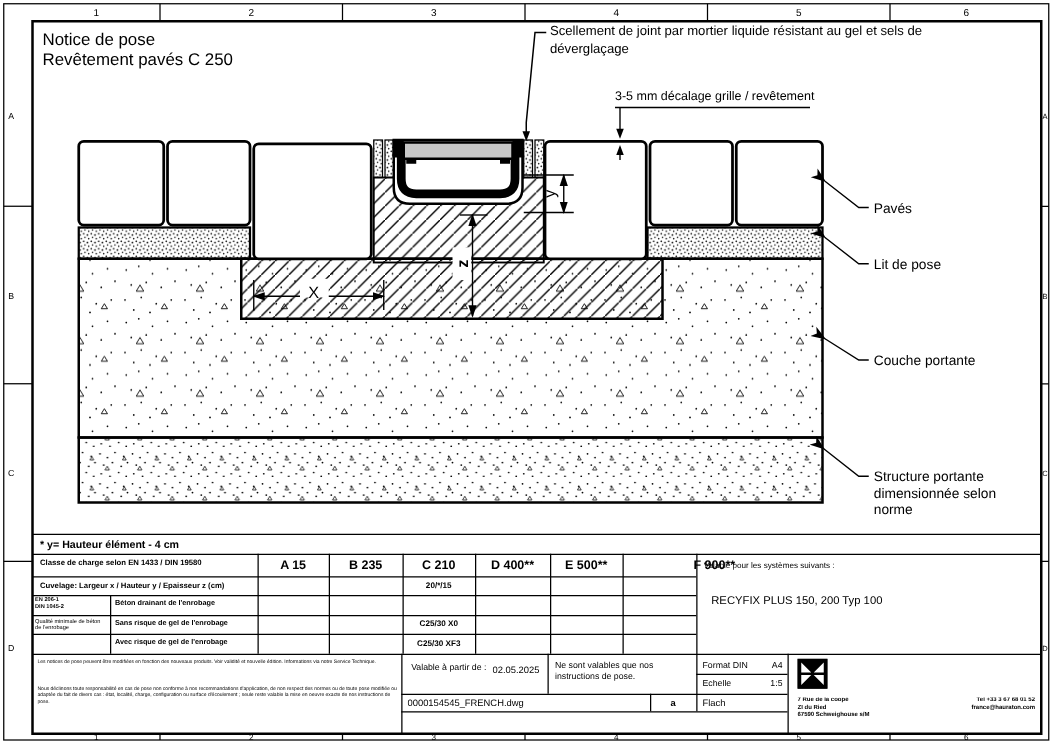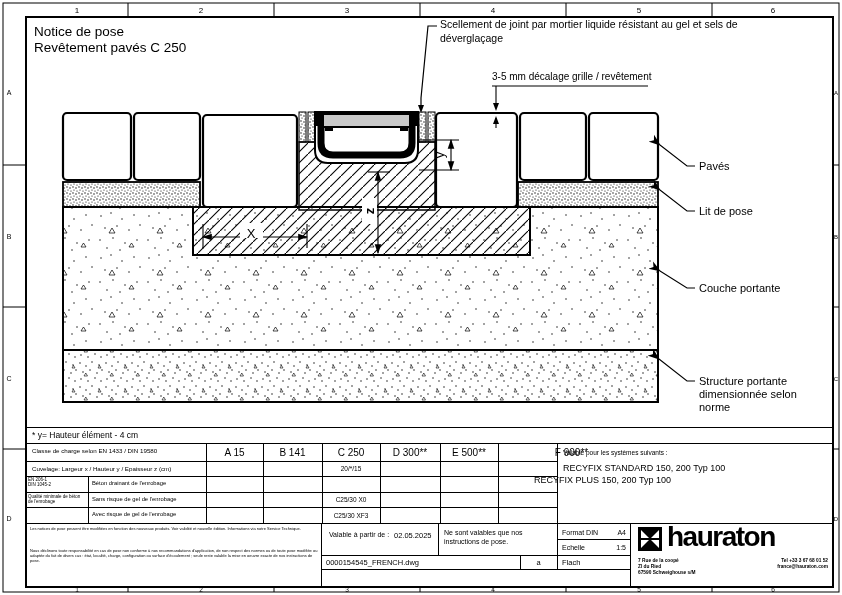--- a/index.html
+++ b/index.html
@@ -5,22 +5,22 @@
   html,body{margin:0;padding:0;background:#fff;}
   #sheet{position:relative;width:842px;height:595px;background:#fff;overflow:hidden;
          font-family:"Liberation Sans",sans-serif;color:#000;}
   #cad{position:absolute;left:0;top:0;}
   svg text{font-family:"Liberation Sans",sans-serif;fill:#000;}
   
   #tb{position:absolute;left:26px;top:427px;width:807px;height:160px;font-family:"Liberation Sans",sans-serif;}
   .hl,.vl{position:absolute;background:#000;}
   .hl{height:1px;} .vl{width:1px;}
   .cell{position:absolute;box-sizing:border-box;white-space:nowrap;overflow:hidden;}
-  .ctr{display:flex;align-items:center;justify-content:center;}
-  .b{font-weight:normal;}
+  .ctr{display:flex;align-items:center;justify-content:center;font-weight:bold;}
+  .b{font-weight:bold;}
   .wrap{white-space:normal;}
   .legal{font-size:4px;line-height:5px;white-space:normal;overflow:hidden;}
   .logo-ic{position:absolute;width:24px;height:24px;background:#000;}
   .logo-word{position:absolute;font-size:28px;font-weight:800;letter-spacing:-1.5px;line-height:28px;}
   .addr{font-size:4.8px;line-height:6px;font-weight:bold;white-space:normal;}
 </style>
 </head>
 <body>
 
 <div id="sheet">
@@ -247,43 +247,42 @@
   <div class="vl" style="left:494px;top:128px;height:14px;"></div>
   <div class="vl" style="left:604px;top:96px;height:64px;"></div>
   <div class="hl" style="left:531px;top:112px;width:73px;"></div>
   <div class="hl" style="left:295px;top:128px;width:309px;"></div>
   <div class="hl" style="left:295px;top:142px;width:309px;"></div>
 
   <div class="cell b" style="left:6px;top:3px;width:320px;height:12px;font-size:8.5px;">* y= Hauteur élément - 4 cm</div>
 
   <div class="cell b" style="left:6px;top:20px;width:172px;height:12px;font-size:6.2px;">Classe de charge selon EN 1433 / DIN 19580</div>
   <div class="cell ctr" style="left:180px;top:16px;width:57px;height:18px;font-size:10px;">A 15</div>
-  <div class="cell ctr" style="left:237px;top:16px;width:59px;height:18px;font-size:10px;">B 141</div>
-  <div class="cell ctr" style="left:296px;top:16px;width:58px;height:18px;font-size:10px;">C 250</div>
-  <div class="cell ctr" style="left:354px;top:16px;width:60px;height:18px;font-size:10px;">D 300**</div>
+  <div class="cell ctr" style="left:237px;top:16px;width:59px;height:18px;font-size:10px;">B 235</div>
+  <div class="cell ctr" style="left:296px;top:16px;width:58px;height:18px;font-size:10px;">C 210</div>
+  <div class="cell ctr" style="left:354px;top:16px;width:60px;height:18px;font-size:10px;">D 400**</div>
   <div class="cell ctr" style="left:414px;top:16px;width:58px;height:18px;font-size:10px;">E 500**</div>
   <div class="cell ctr" style="left:472px;top:16px;width:59px;height:18px;font-size:10px;margin-left:44px;">F 900**</div>
 
   <div class="cell b" style="left:6px;top:38px;width:172px;height:10px;font-size:6.2px;">Cuvelage: Largeur x / Hauteur y / Epaisseur z (cm)</div>
   <div class="cell ctr b" style="left:296px;top:34px;width:58px;height:15px;font-size:6.5px;">20/*/15</div>
 
   <div class="cell" style="left:2px;top:50px;width:58px;height:44px;">
     <div class="b" style="font-size:4.5px;line-height:5px;">EN 206-1</div>
     <div class="b" style="font-size:4.5px;line-height:5px;">DIN 1045-2</div>
     <div class="wrap" style="font-size:4.5px;line-height:5.4px;margin-top:7px;">Qualité minimale de béton de l'enrobage</div>
   </div>
   <div class="cell b" style="left:66px;top:53px;width:112px;height:11px;font-size:5.8px;">Béton drainant de l'enrobage</div>
   <div class="cell b" style="left:66px;top:69px;width:112px;height:11px;font-size:5.8px;">Sans risque de gel de l'enrobage</div>
   <div class="cell b" style="left:66px;top:84px;width:112px;height:11px;font-size:5.8px;">Avec risque de gel de l'enrobage</div>
   <div class="cell ctr b" style="left:296px;top:65px;width:58px;height:15px;font-size:6.5px;">C25/30 X0</div>
   <div class="cell ctr b" style="left:296px;top:80px;width:58px;height:16px;font-size:6.5px;">C25/30 XF3</div>
 
   <div class="cell" style="left:537px;top:22px;width:262px;height:10px;font-size:6.5px;">Valable pour les systèmes suivants :</div>
-  <div class="cell" style="left:537px;top:36px;width:262px;height:12px;font-size:9px;">RECYFIX STANDARD 150, 200 Typ 100</div>
-  <div class="cell" style="left:508px;top:48px;width:262px;height:12px;font-size:9px;">RECYFIX PLUS 150, 200 Typ 100</div>
+  <div class="cell" style="left:543px;top:48px;width:262px;height:12px;font-size:9px;">RECYFIX PLUS 150, 200 Typ 100</div>
 
   <div class="cell legal" style="left:4px;top:99px;width:286px;height:18px;">Les notices de pose peuvent être modifiées en fonction des nouveaux produits. Voir validité et nouvelle édition. Informations via notre Service Technique.</div>
   <div class="cell legal" style="left:4px;top:121px;width:288px;height:24px;">Nous déclinons toute responsabilité en cas de pose non conforme à nos recommandations d'application, de non respect des normes ou de toute pose modifiée ou adaptée du fait de divers cas : état, localité, charge, configuration ou surface d'écoulement ; seule reste valable la mise en oeuvre exacte de nos instructions de pose.</div>
 
   <div class="cell wrap" style="left:300px;top:103px;width:66px;height:22px;font-size:7px;text-align:center;line-height:9px;">Valable à partir de :</div>
   <div class="cell" style="left:368px;top:104px;width:62px;height:10px;font-size:7.5px;">02.05.2025</div>
   <div class="cell wrap" style="left:418px;top:101px;width:108px;height:22px;font-size:7px;line-height:9px;">Ne sont valables que nos instructions de pose.</div>
   <div class="cell" style="left:536px;top:102px;width:50px;height:10px;font-size:7px;">Format DIN</div>
   <div class="cell" style="left:558px;top:102px;width:42px;height:10px;font-size:7px;text-align:right;">A4</div>
   <div class="cell" style="left:536px;top:117px;width:50px;height:10px;font-size:7px;">Echelle</div>
@@ -295,21 +294,20 @@
 
   <div class="logo-ic" style="left:612px;top:100px;">
     <svg width="24" height="24" viewBox="0 0 24 24">
       <rect x="0" y="0" width="24" height="24" fill="#000"></rect>
       <path d="M3,3 L11,11 L3,11 Z" fill="#fff"></path>
       <path d="M21,3 L13,11 L21,11 Z" fill="#fff"></path>
       <path d="M3,21 L11,13 L3,13 Z" fill="#fff"></path>
       <path d="M21,21 L13,13 L21,13 Z" fill="#fff"></path>
     </svg>
   </div>
-  <div class="logo-word" style="left:641px;top:96px;">hauraton</div>
   <div class="cell addr" style="left:612px;top:131px;width:95px;height:24px;">
     <div>7 Rue de la coopé</div>
     <div>ZI du Ried</div>
     <div>67590 Schweighouse s/M</div>
   </div>
   <div class="cell addr" style="left:712px;top:131px;width:90px;height:24px;text-align:right;">
     <div>Tel +33 3 67 68 01 52</div>
     <div>france@hauraton.com</div>
   </div>
 </div>

